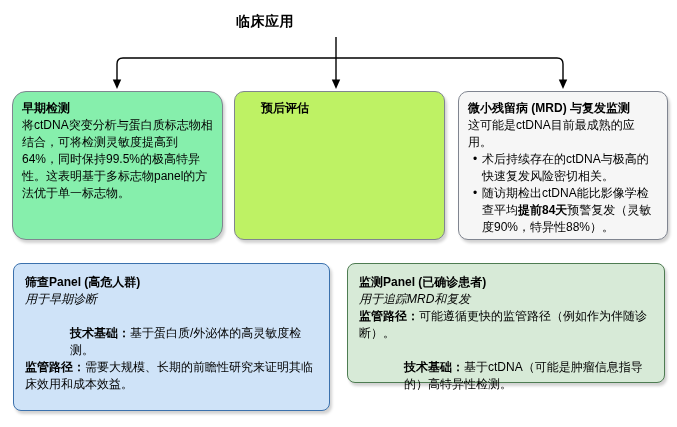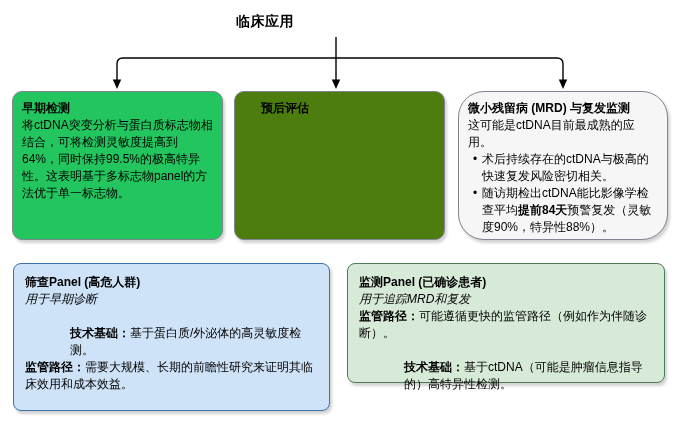--- a/index.html
+++ b/index.html
@@ -46,30 +46,30 @@
 <div class="diagram-title">临床应用</div>
 
 <svg class="connectors" width="677" height="95" viewBox="0 0 677 95">
   <path class="edge" d="M336,37 L336,81"></path>
   <path class="edge" d="M563,81 L563,64 Q563,58 557,58 L123,58 Q117,58 117,64 L117,81"></path>
   <path class="head" d="M336,89 L331.8,79.5 L340.2,79.5 Z"></path>
   <path class="head" d="M117,89 L112.8,79.5 L121.2,79.5 Z"></path>
   <path class="head" d="M563,89 L558.8,79.5 L567.2,79.5 Z"></path>
 </svg>
 
-<div class="box top-box-1" style="background-color: #22c55e; border-color: rgb(128, 133, 144);">
+<div class="box top-box-1" style="background-color: #86efac; border-color: rgb(128, 133, 144); border-radius: 14px;">
   <div class="box-title">早期检测</div>
   <div class="box-body"><span>将ctDNA突变分析与蛋白质标志物相结合，可将检测灵敏度提高到64%，同时保持99.5%的极高特异性。这表明基于多标志物panel的方法优于单一标志物。</span></div>
 </div>
 
-<div class="box top-box-2" style="background-color: #4d7c0f; border-color: rgb(128, 133, 144); padding-left: 26px;">
+<div class="box top-box-2" style="background-color: #bef264; border-color: rgb(128, 133, 144); padding-left: 26px;">
   <div class="box-title">预后评估</div>
 </div>
 
-<div class="box top-box-3" style="background-color: rgb(246, 246, 246); border-color: rgb(128, 133, 144); border-radius: 26px;">
+<div class="box top-box-3" style="background-color: rgb(246, 246, 246); border-color: rgb(128, 133, 144);">
   <div class="box-title">微小残留病 (MRD) 与复发监测</div>
   <div class="box-body"><span>这可能是ctDNA目前最成熟的应用。</span></div>
   <div class="bullet">
     <span class="marker">•</span>
     <span class="btext"><span>术后持续存在的ctDNA与极高的快速复发风险密切相关。</span></span>
   </div>
   <div class="bullet">
     <span class="marker">•</span>
     <span class="btext"><span>随访期检出ctDNA能比影像学检查平均</span><span style="font-weight: bold;">提前84天</span><span>预警复发（灵敏度90%，特异性88%）。</span></span>
   </div>

